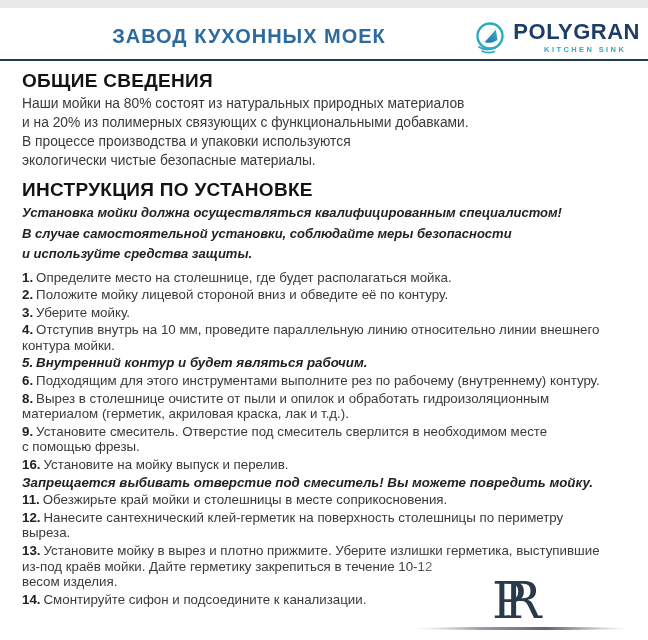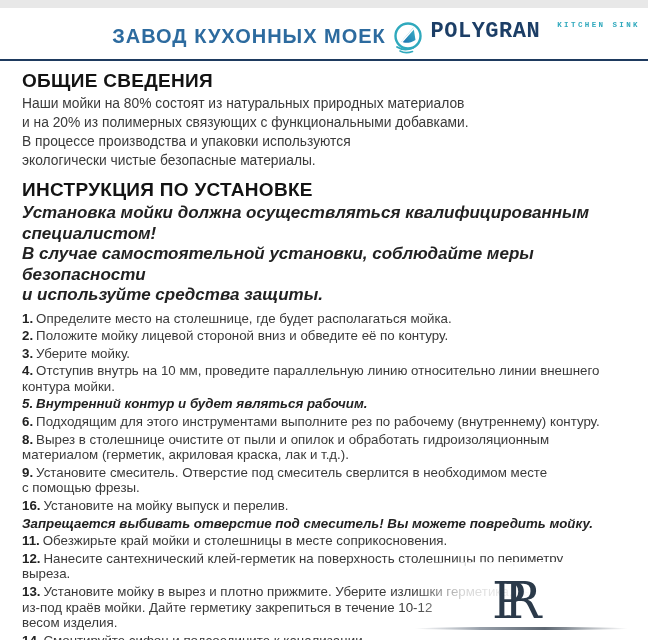--- a/index.html
+++ b/index.html
@@ -19,21 +19,21 @@
     position:absolute; left:0; right:150px; top:17px;
     text-align:center;
     font-size:20px; font-weight:bold; letter-spacing:1px;
     color:#2d6b9f;
   }
   .logo {
     position:absolute; right:8px; top:12px;
     display:flex; align-items:flex-start;
   }
   .logo-icon { width:36px; height:36px; margin-right:5px; }
-  .brand-col { display:flex; flex-direction:row; align-items:flex-start;font-family:Liberation Mono, monospace; }
+  .brand-col { display:flex; flex-direction:column; align-items:center; }
   .brand-name {
     font-size:22px; font-weight:bold; letter-spacing:0.5px;
     color:#1c3e66; line-height:24px;
   }
   .brand-sub {
     font-size:7.5px; font-weight:bold; letter-spacing:2.4px;
     color:#2fa9bd; margin-top:1px;padding-left:17px;
   }
 
   
@@ -44,21 +44,21 @@
   }
   .sec-general { margin-top:9px; }
   .general-text {
     margin-top:3px;
     font-size:13.8px; line-height:19px;
     white-space:pre-line;
   }
   .sec-install { margin-top:9px; }
   .install-warning {
     margin-top:3px;
-    font-size:17px; line-height:20.5px;
+    font-size:13px; line-height:20.5px;
     font-weight:bold; font-style:italic; color:#222222;
     white-space:pre-line;
   }
 
   
   .steps { margin-top:5px; }
   .step {
     font-size:13.3px; line-height:15.6px;
     margin-bottom:2px;
   }

